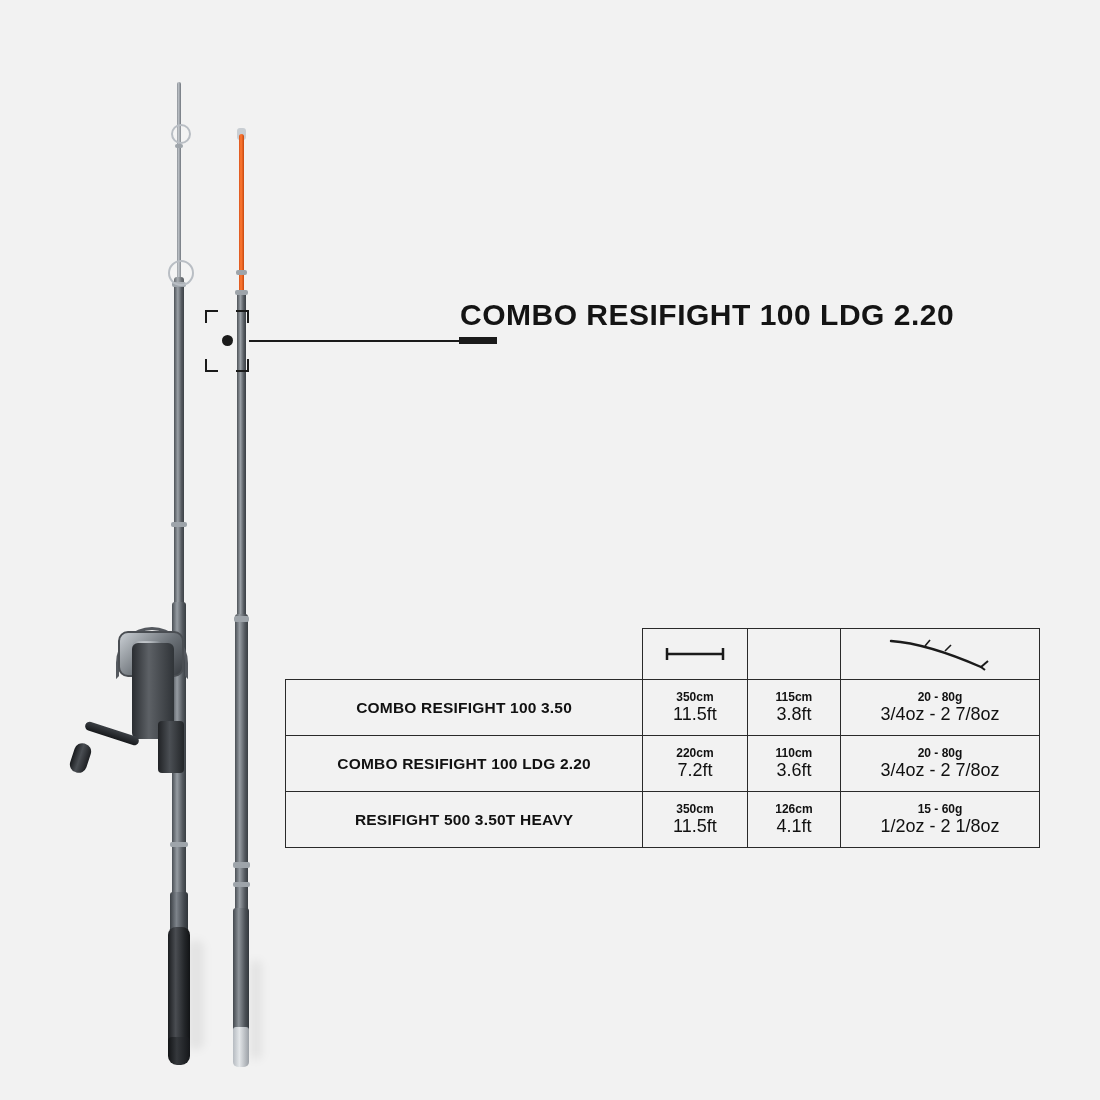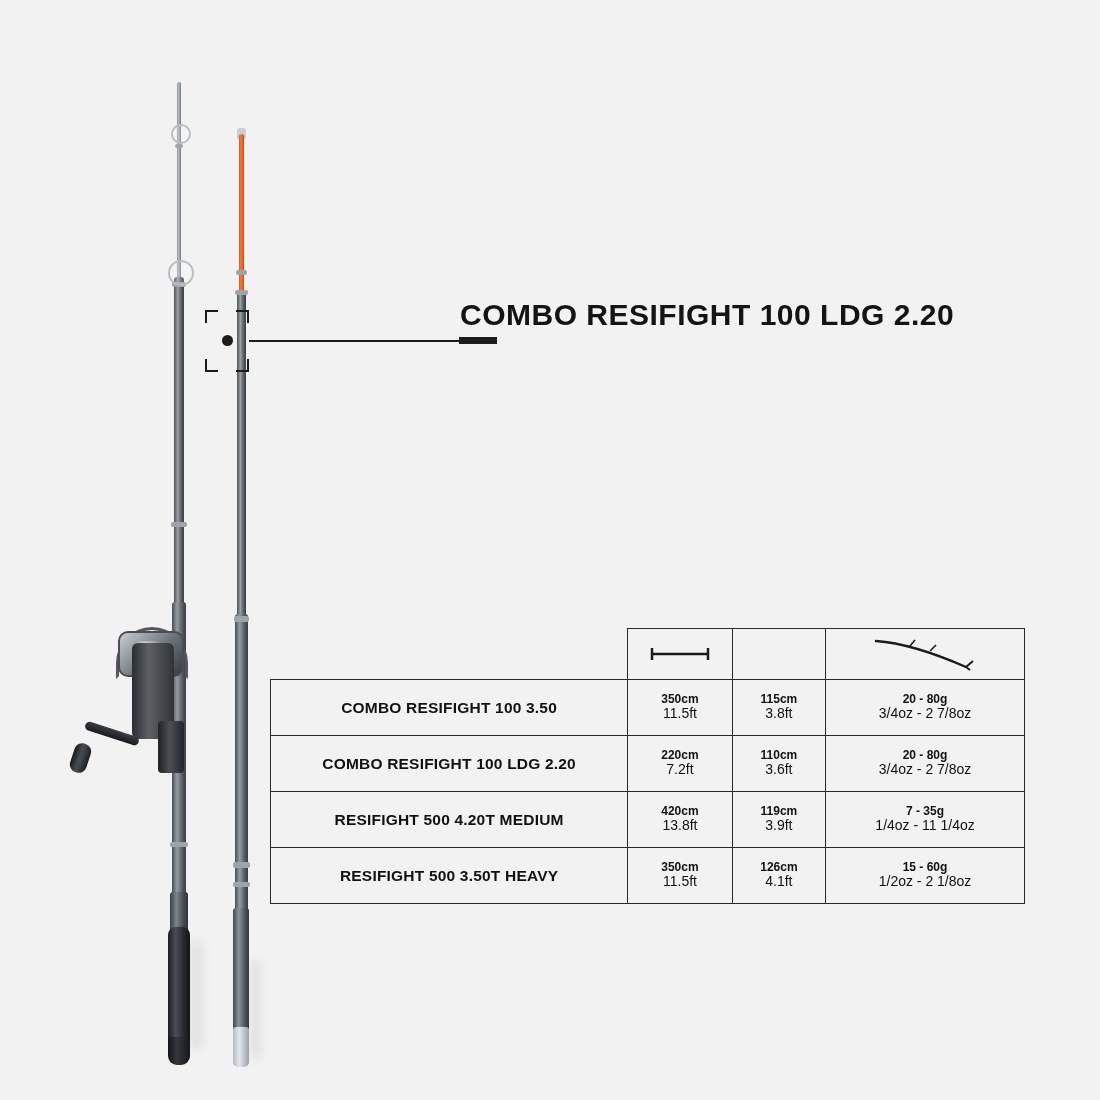--- a/index.html
+++ b/index.html
@@ -298,21 +298,21 @@
     font-size: 30px;
     font-weight: bold;
     letter-spacing: 0.5px;
     white-space: nowrap;
     color: #141414;
   }
 
   
   .spec-table-wrap {
     position: absolute;
-    left: 270px;
+    left: 285px;
     top: 628px;
     width: 755px;
   }
   table.spec {
     border-collapse: collapse;
     width: 100%;
     background: transparent;
   }
   table.spec td, table.spec th {
     border: 1px solid #2a2a2a;
@@ -332,21 +332,21 @@
     letter-spacing: 0.2px;
     padding: 0 8px;
     white-space: nowrap;
   }
   .num-main {
     font-size: 12px;
     font-weight: bold;
     line-height: 1.08;
   }
   .num-sub {
-    font-size: 14px;
+    font-size: 18px;
     line-height: 1.12;
   }
   .body-row td { height: 55px; }
   .icon-cell svg { display: block; margin: 0 auto; }
 </style>
 </head>
 <body>
 
 <div class="product-figure">
 
@@ -468,35 +468,20 @@
           <div class="num-main">110cm</div>
           <div class="num-sub">3.6ft</div>
         </td>
         <td>
           <div class="num-main">20 - 80g</div>
           <div class="num-sub">3/4oz - 2 7/8oz</div>
         </td>
       </tr>
 
 
-      <tr class="body-row">
-        <td class="name-cell">RESIFIGHT 500 4.20T MEDIUM</td>
-        <td>
-          <div class="num-main">420cm</div>
-          <div class="num-sub">13.8ft</div>
-        </td>
-        <td>
-          <div class="num-main">119cm</div>
-          <div class="num-sub">3.9ft</div>
-        </td>
-        <td>
-          <div class="num-main">7 - 35g</div>
-          <div class="num-sub">1/4oz - 11 1/4oz</div>
-        </td>
-      </tr>
 
       <tr class="body-row">
         <td class="name-cell">RESIFIGHT 500 3.50T HEAVY</td>
         <td>
           <div class="num-main">350cm</div>
           <div class="num-sub">11.5ft</div>
         </td>
         <td>
           <div class="num-main">126cm</div>
           <div class="num-sub">4.1ft</div>

